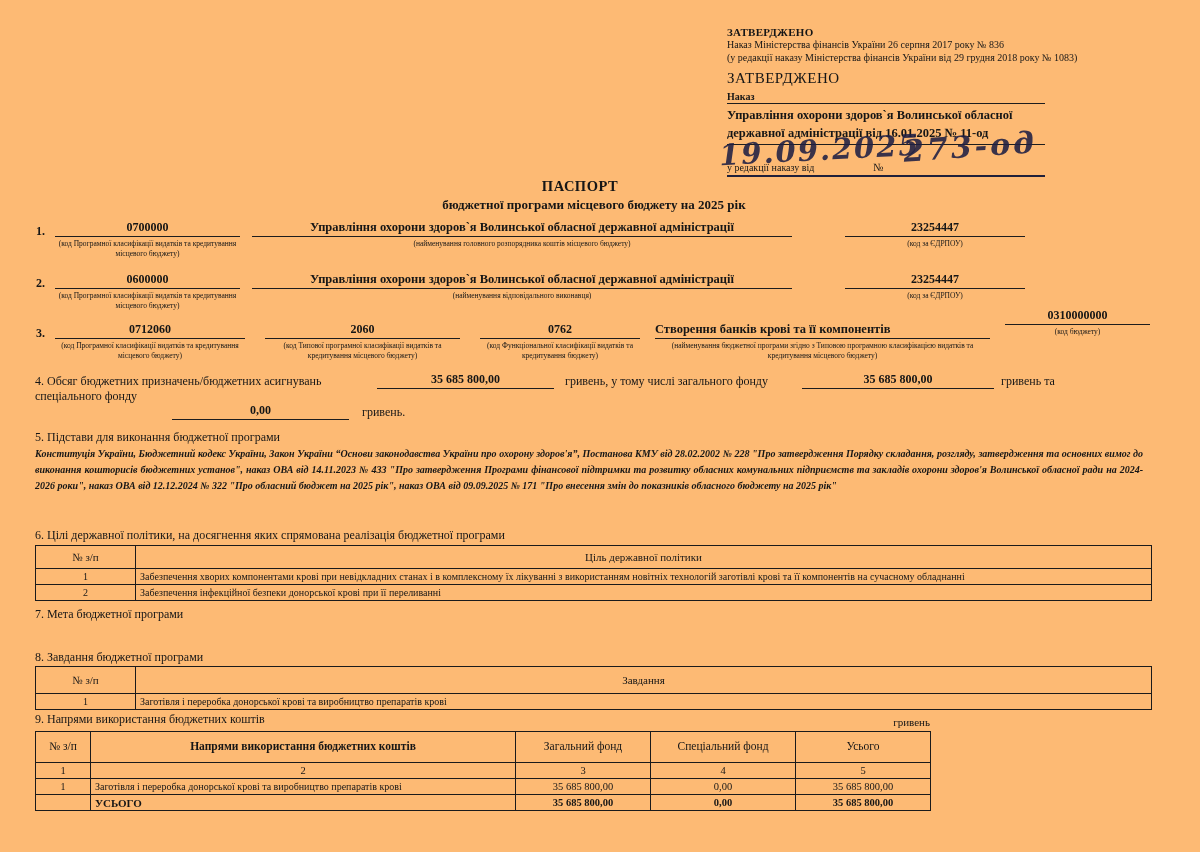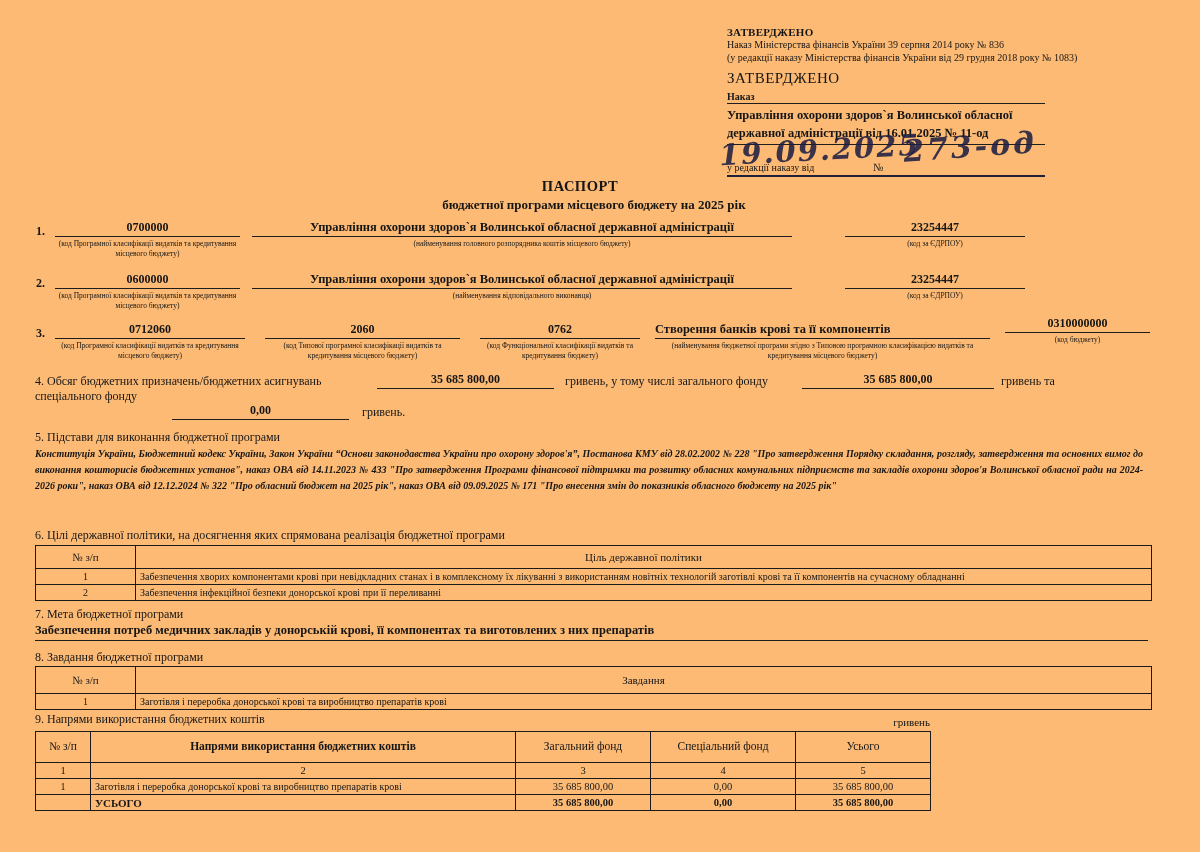--- a/index.html
+++ b/index.html
@@ -54,21 +54,21 @@
   .t9-total-label{font-size:11px;}
   .currency-note{font-size:11px;}
 </style>
 </head>
 <body>
 
 <div class="page">
 
   <div class="abs" style="left:727px;top:26px;width:465px;">
     <div class="appr-small-title">ЗАТВЕРДЖЕНО</div>
-    <div class="appr-small-line">Наказ Міністерства фінансів України 39 серпня 2014 року № 836</div>
+    <div class="appr-small-line">Наказ Міністерства фінансів України 26 серпня 2017 року № 836</div>
     <div class="appr-small-line">(у редакції наказу Міністерства фінансів України від  29 грудня 2018 року № 1083)</div>
   </div>
 
   <div class="abs" style="left:727px;top:70px;width:318px;">
     <div class="appr-big-title">ЗАТВЕРДЖЕНО</div>
     <div style="margin-top:4px;">
       <div class="order-label">Наказ</div>
     </div>
     <div class="order-text">Управління охорони здоров`я Волинської обласної державної адміністрації від 16.01.2025 № 11-од</div>
     <div class="revision-row">
@@ -122,21 +122,21 @@
     <div class="code-label">(код Типової програмної класифікації видатків та кредитування місцевого бюджету)</div>
   </div>
   <div class="abs code-box" style="left:480px;top:322px;width:160px;">
     <div class="code-val">0762</div>
     <div class="code-label">(код Функціональної класифікації видатків та кредитування бюджету)</div>
   </div>
   <div class="abs" style="left:655px;top:322px;width:335px;">
     <div class="name-val left">Створення банків крові та її компонентів</div>
     <div class="code-label" style="text-align:center;">(найменування бюджетної програми згідно з Типовою програмною класифікацією видатків та кредитування місцевого бюджету)</div>
   </div>
-  <div class="abs code-box" style="left:1005px;top:316px;width:145px;">
+  <div class="abs code-box" style="left:1005px;top:308px;width:145px;">
     <div class="code-val">0310000000</div>
     <div class="code-label">(код бюджету)</div>
   </div>
 
   <div class="abs s4-text" style="left:35px;top:374px;">4. Обсяг бюджетних призначень/бюджетних асигнувань</div>
   <div class="abs s4-val" style="left:377px;top:372px;width:177px;">35 685 800,00</div>
   <div class="abs s4-text" style="left:565px;top:374px;">гривень, у тому числі загального фонду</div>
   <div class="abs s4-val" style="left:802px;top:372px;width:192px;">35 685 800,00</div>
   <div class="abs s4-text" style="left:1001px;top:374px;">гривень та</div>
   <div class="abs s4-text" style="left:35px;top:389px;">спеціального фонду</div>
@@ -164,21 +164,20 @@
       </tr>
       <tr>
         <td class="t-cell t-num">2</td>
         <td class="t-cell">Забезпечення  інфекційної безпеки донорської крові при її переливанні</td>
       </tr>
     </tbody>
       </table>
   </div>
 
   <div class="abs sec-heading" style="left:35px;top:607px;">7. Мета бюджетної програми</div>
-  <div class="abs s7-body" style="left:35px;top:623px;width:1113px;">Забезпечення потреб медичних закладів у донорській крові, її компонентах та виготовлених з них препаратів</div>
 
   <div class="abs sec-heading" style="left:35px;top:650px;">8. Завдання бюджетної програми</div>
   <div class="abs" style="left:35px;top:666px;width:1117px;">
     <table>
       <colgroup>
           <col style="width:100px;">
           <col>
         </colgroup>
       <tbody>
           <tr>

